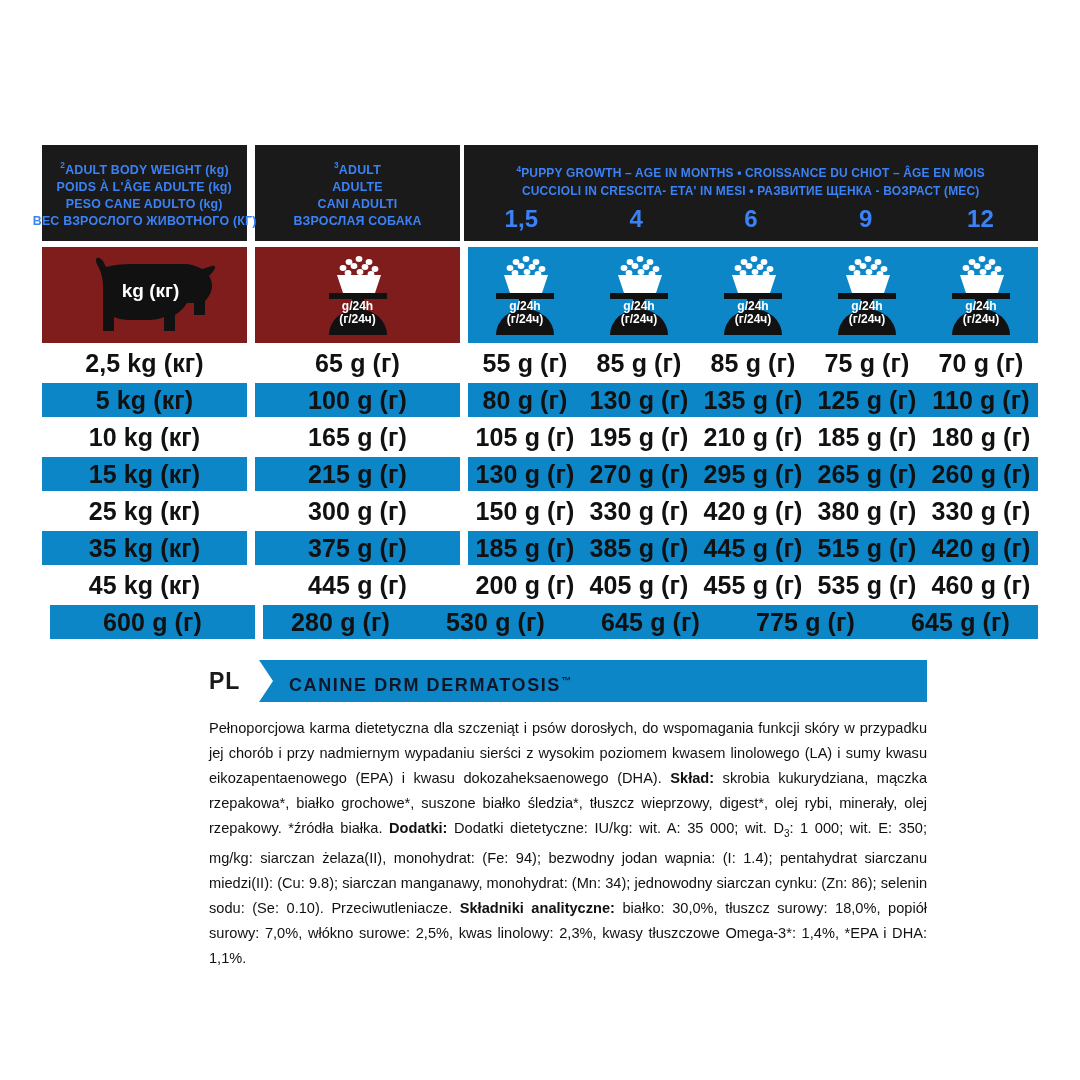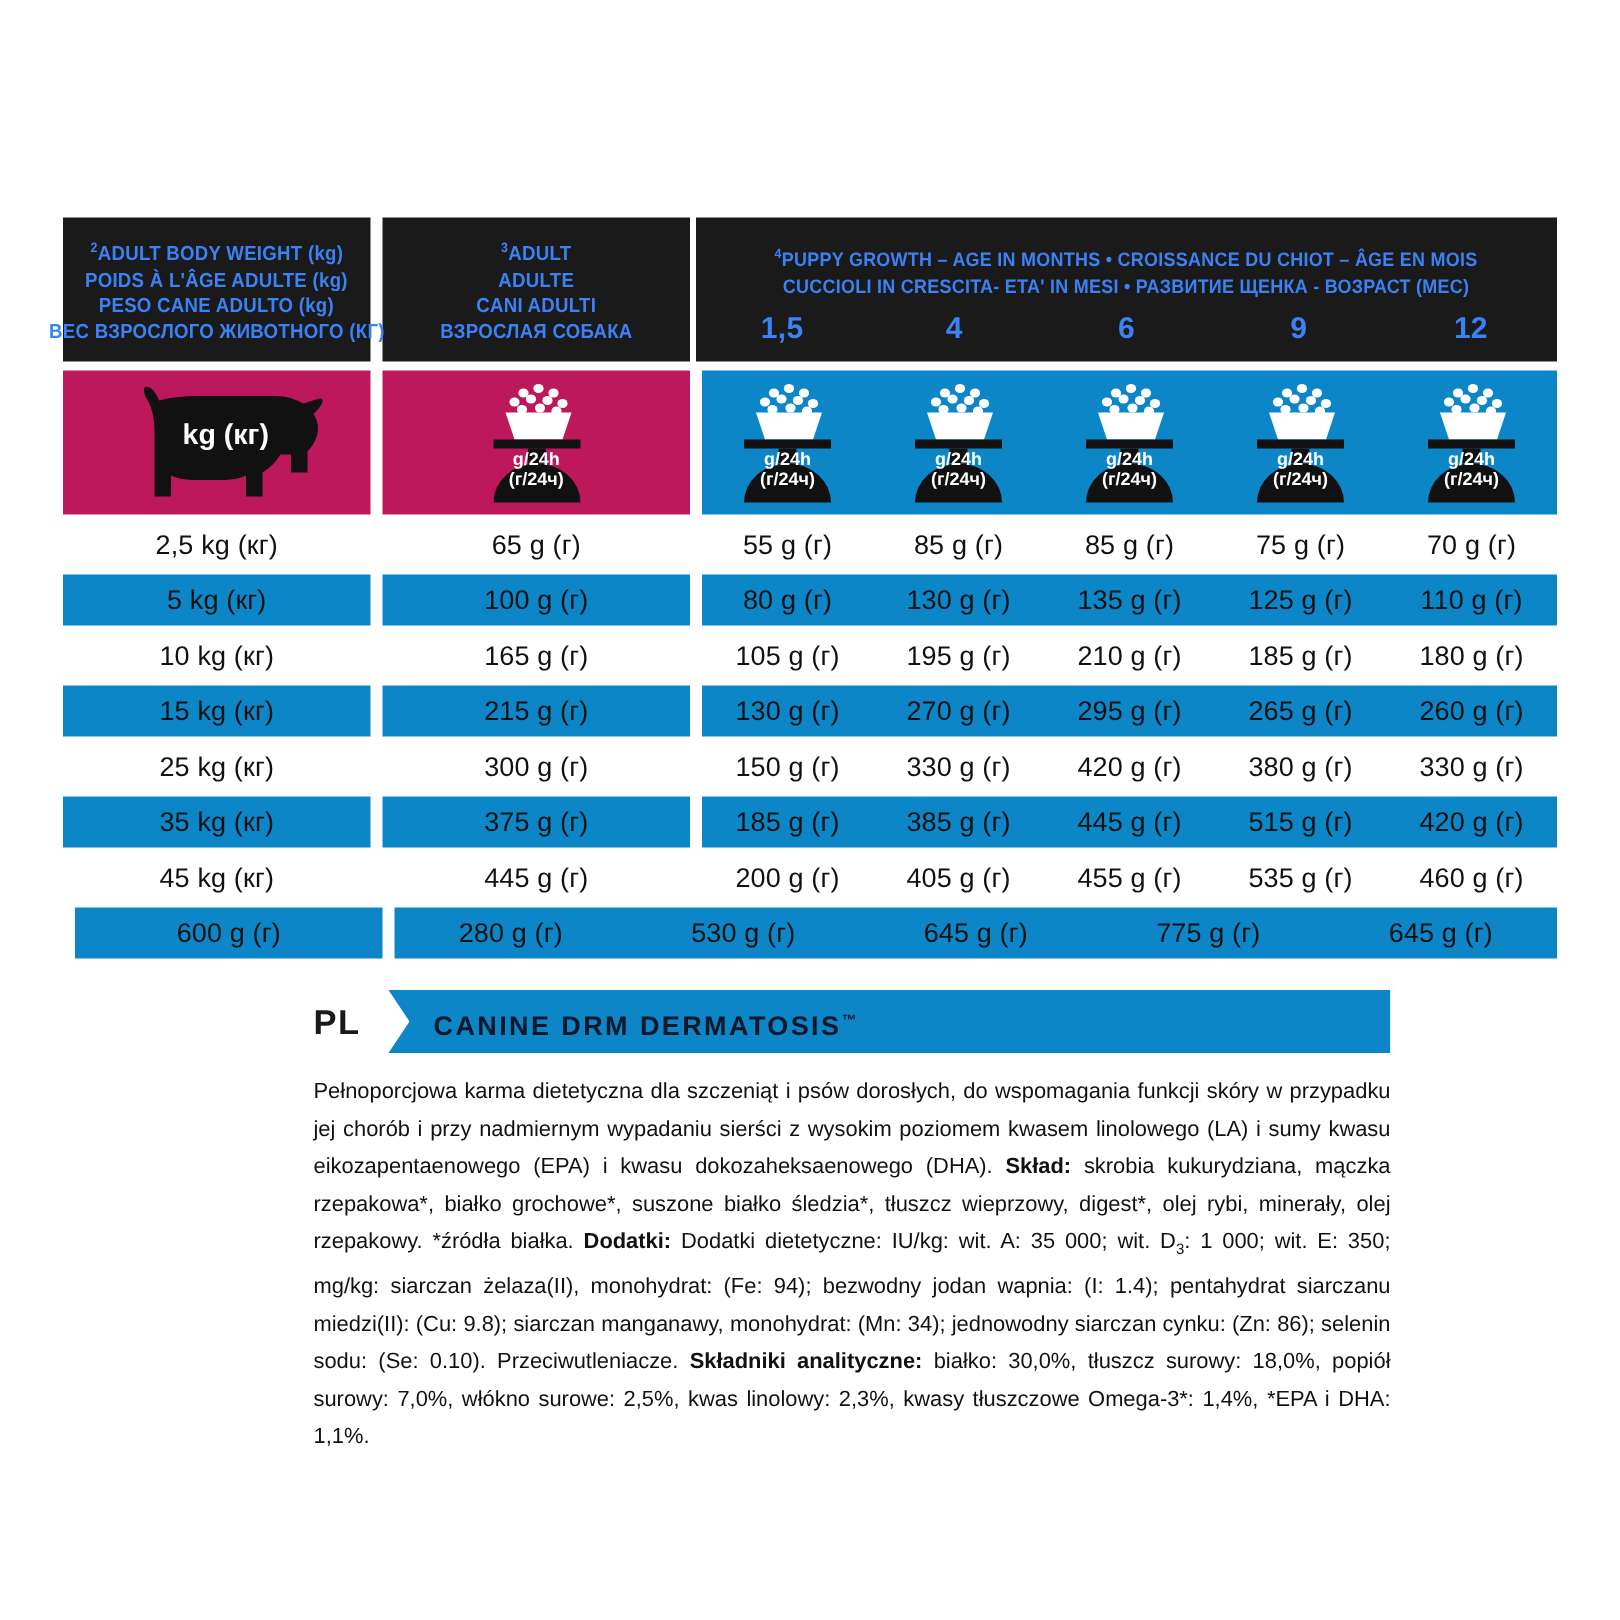--- a/index.html
+++ b/index.html
@@ -64,34 +64,34 @@
   }
   .hdr-block.c3 .hdr-line { font-size: 13px; line-height: 18px; }
   .months {
     display: flex;
     width: 100%;
     margin-top: 6px;
   }
   .month {
     flex: 1;
     text-align: center;
-    font-size: 20px;
+    font-size: 24px;
     font-weight: bold;
     line-height: 26px;
   }
 
   
   .icon-row {
     display: flex;
     align-items: stretch;
     height: 96px;
     margin-top: 6px;
   }
   .icon-cell {
-    background: #be185d;
+    background: #7f1d1d;
     display: flex;
     align-items: center;
     justify-content: center;
     box-sizing: border-box;
   }
   .icon-cell.c1 { width: 205px; }
   .icon-cell.c2 { width: 205px; margin-left: 8px; }
   .icon-group {
     flex: 1;
     margin-left: 8px;
@@ -109,22 +109,22 @@
   .data-row {
     display: flex;
     align-items: stretch;
     height: 34px;
     margin-top: 3px;
   }
   .data-row .cell {
     display: flex;
     align-items: center;
     justify-content: center;
-    font-size: 18px;
-    font-weight: normal;
+    font-size: 25px;
+    font-weight: bold;
     color: #111111;
     box-sizing: border-box;
     letter-spacing: .1px;
   }
   .data-row .cell.c1 { width: 205px; }
   .data-row .cell.c2 { width: 205px; margin-left: 8px; }
   .data-row .group {
     flex: 1;
     margin-left: 8px;
     display: flex;

